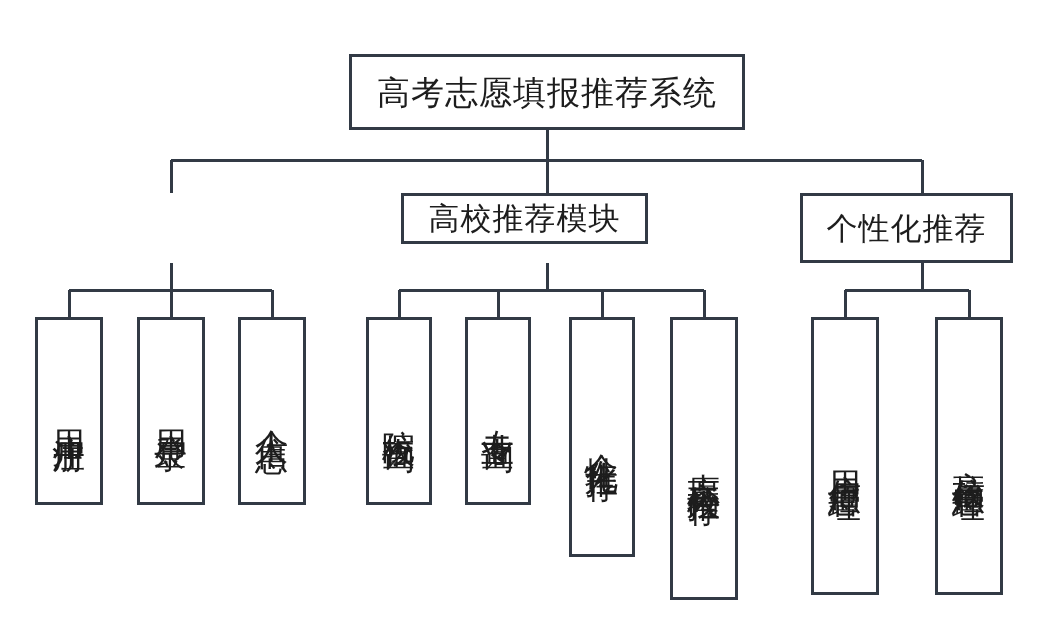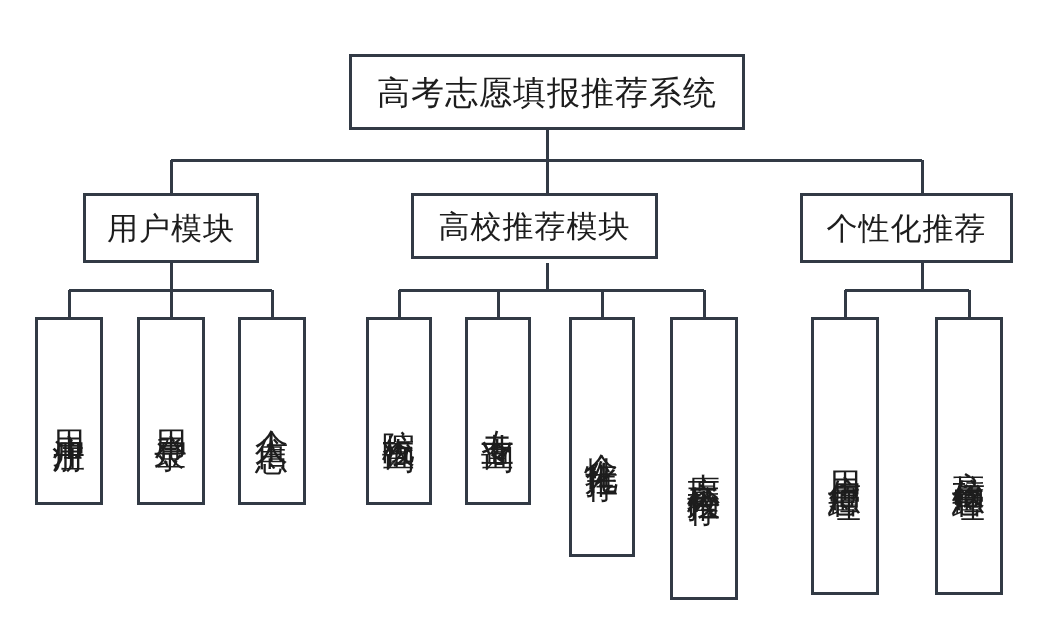--- a/index.html
+++ b/index.html
@@ -95,23 +95,22 @@
 
       <line x1="922" y1="246" x2="922" y2="273"></line>
       <line x1="845" y1="273" x2="969" y2="273"></line>
       <line x1="845" y1="273" x2="845" y2="300"></line>
       <line x1="969" y1="273" x2="969" y2="300"></line>
     </g>
   </svg>
 
   <div class="node horizontal node-root" style="left:349px; top:37px; width:396px; height:76px;">高考志愿填报推荐系统</div>
 
-  <div class="node horizontal node-module" style="left:83px; top:176px; width:176px; height:70px;">用户模块</div>
 
-  <div class="node horizontal node-module" style="left:411px; top:176px; width:247px; height:66px;">高校推荐模块</div>
+  <div class="node horizontal node-module" style="left:401px; top:176px; width:247px; height:51px;">高校推荐模块</div>
 
   <div class="node horizontal node-module" style="left:800px; top:176px; width:213px; height:70px;">个性化推荐</div>
 
   <div class="node vertical node-leaf" style="left:35px; top:300px; width:68px; height:188px;">用户注册</div>
 
   <div class="node vertical node-leaf" style="left:137px; top:300px; width:68px; height:188px;">用户登录</div>
 
   <div class="node vertical node-leaf" style="left:238px; top:300px; width:68px; height:188px;">个人信息</div>
 
   <div class="node vertical node-leaf" style="left:366px; top:300px; width:66px; height:188px;">院校查询</div>

